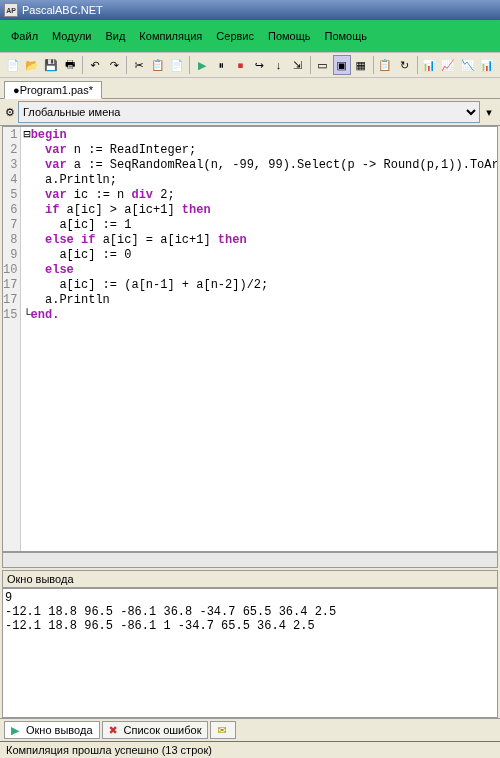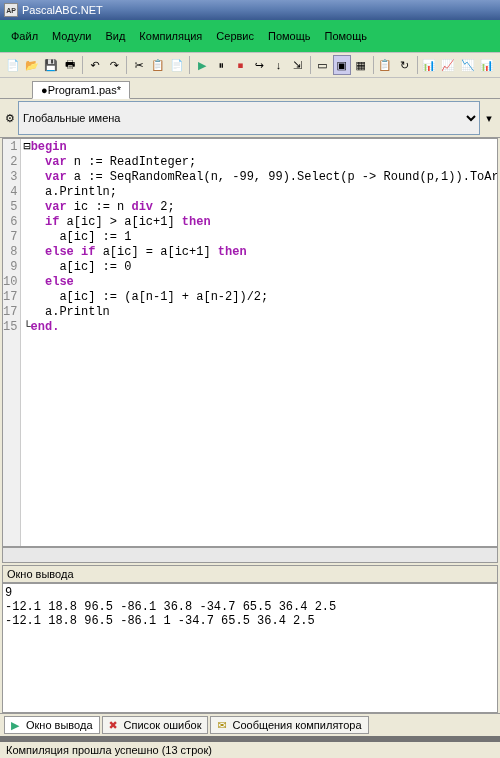--- a/index.html
+++ b/index.html
@@ -63,34 +63,33 @@
   border-bottom: 1px solid #999;
 }
 .tab {
   background: #fff;
   border: 1px solid #999;
   border-bottom: 1px solid #fff;
   padding: 2px 8px;
   font-size: 11px;
   position: relative;
   top: 1px;
-  margin-left: 28px;
 }
 .navbar {
   background: #ece9d8;
   display: flex;
   padding: 2px 4px;
   border-bottom: 1px solid #999;
   align-items: center;
   gap: 2px;
 }
 .navbar select {
   flex: 1;
   font-size: 11px;
-  height: 34px;
+  height: 22px;
   border: 1px solid #7f9db9;
 }
 .editor-area {
   flex: 1;
   display: flex;
   background: #fff;
   border: 1px solid #999;
   margin: 0 2px;
   overflow: hidden;
   position: relative;
@@ -152,21 +151,21 @@
 .btab {
   border: 1px solid #999;
   background: #f4f4f0;
   padding: 2px 6px;
   display: flex; align-items: center; gap: 3px;
   font-size: 11px;
 }
 .btab.active { background: #fff; }
 .statusbar {
   background: #ece9d8;
-  border-top: 6px solid #737373;
+  border-top: 1px solid #737373;
   padding: 2px 6px;
   font-size: 11px;
 }
 .ic { display:inline-block; width:12px; height:12px; }
 </style>
 </head>
 <body>
 
 <div class="titlebar">
   <div class="icon-box">AP</div>
@@ -258,17 +257,16 @@
     <div class="btab active">
       <span class="ic" style="color:#3a7">▶</span>
       <span>Окно вывода</span>
     </div>
     <div class="btab">
       <span class="ic" style="color:#c33">✖</span>
       <span>Список ошибок</span>
     </div>
     <div class="btab">
       <span class="ic" style="color:#a80">✉</span>
-      <span>Сообщения компилятора</span>
     </div>
   </div>
 
 <div class="statusbar">Компиляция прошла успешно (13 строк)</div>
 
 </body></html>

